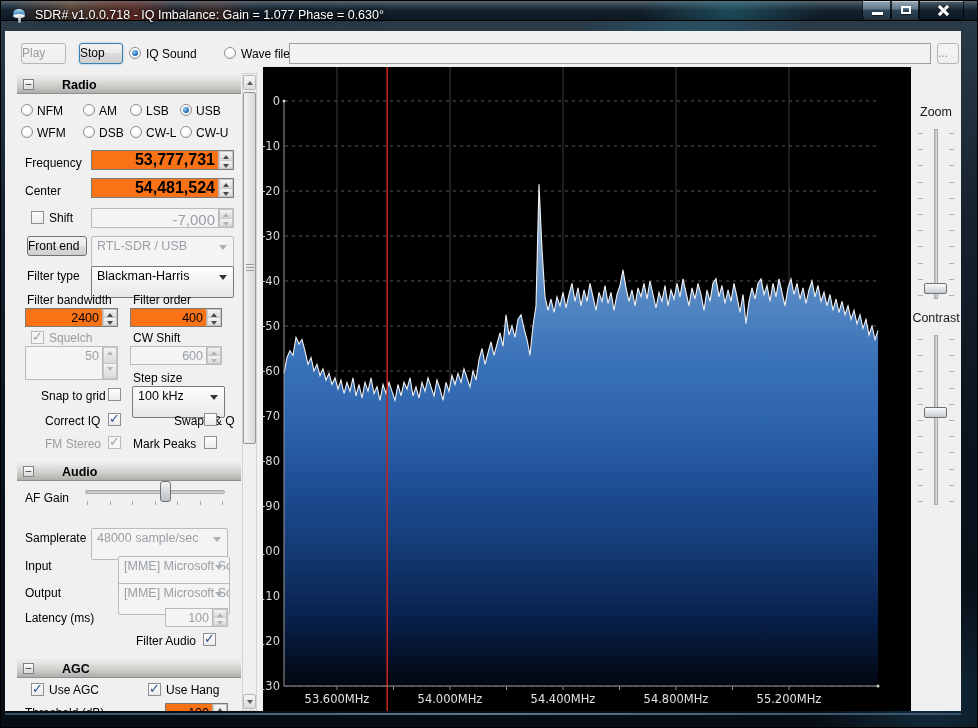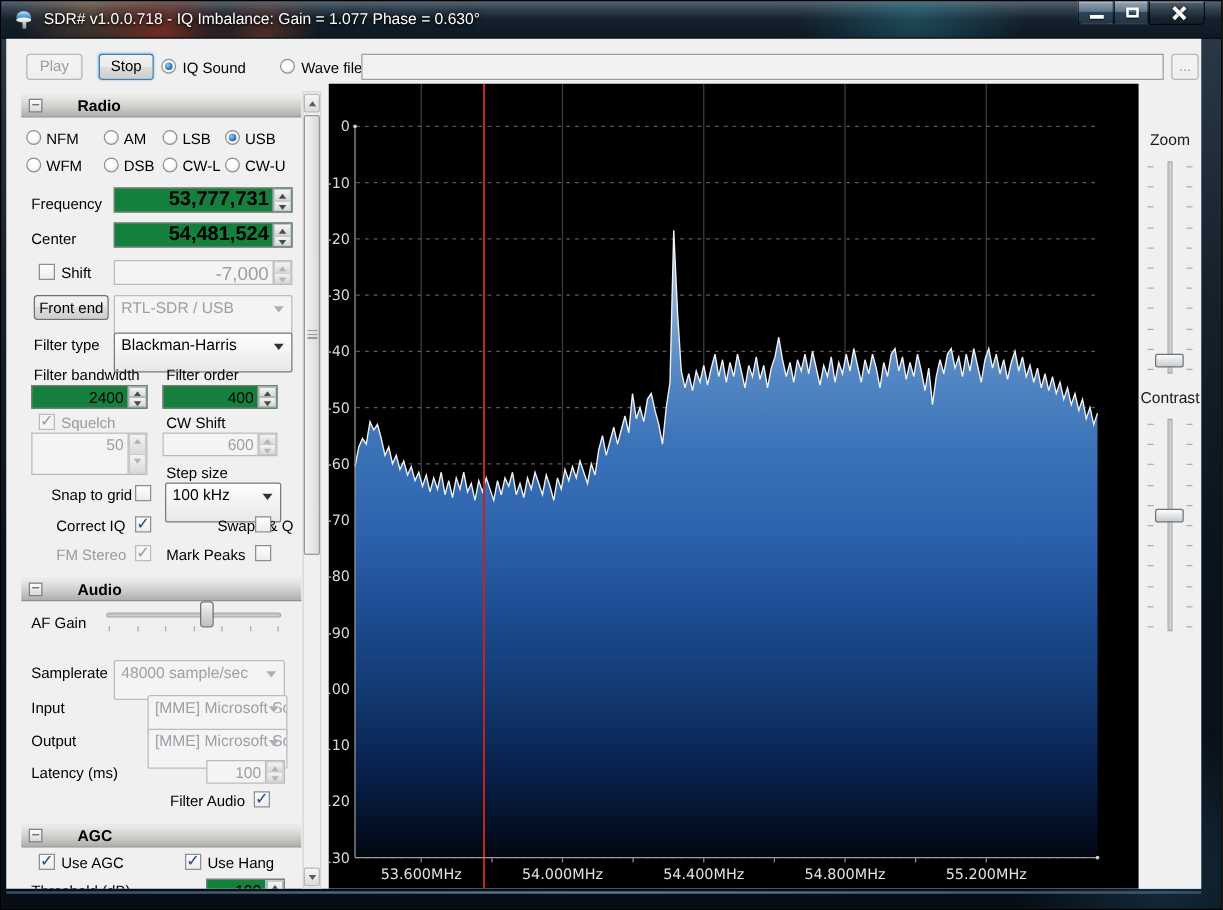--- a/index.html
+++ b/index.html
@@ -6,21 +6,21 @@
   html,body { background:#333; }
   body { font-family:"Liberation Sans","DejaVu Sans",sans-serif; font-size:12px; color:#000; }
 
   .window { position:relative; width:978px; height:728px; overflow:hidden;
     background:
       radial-gradient(circle at 690px 40px, rgba(40,140,170,.30), transparent 120px),
       radial-gradient(circle at 930px 700px, rgba(60,130,170,.25), transparent 120px),
       linear-gradient(180deg,#2c3c4a 0%,#16222e 30%,#0a141e 60%,#060d15 100%);
     border:1px solid #000; }
   
-  .titlebar { position:absolute; left:0; top:0; width:100%; height:30px;
+  .titlebar { position:absolute; left:0; top:0; width:100%; height:20px;
     background:
       radial-gradient(circle at 128px 26px, rgba(195,60,30,.55), transparent 55px),
       radial-gradient(circle at 70px 6px, rgba(225,130,60,.30), transparent 60px),
       radial-gradient(circle at 210px 28px, rgba(200,80,40,.35), transparent 45px),
       radial-gradient(circle at 730px 10px, rgba(50,150,170,.35), transparent 90px),
       linear-gradient(180deg,#55646f 0%,#32424f 22%,#15222d 50%,#0c1822 100%);
     border-bottom:1px solid #000; }
   .app-icon { position:absolute; left:10px; top:7px; width:16px; height:16px; }
   .app-icon .dome { position:absolute; left:2px; top:1px; width:12px; height:7px;
     border-radius:6px 6px 2px 2px;
@@ -44,21 +44,21 @@
   .glyph-max { position:absolute; left:9px; top:5px; width:10px; height:8px; border:2px solid #fff; box-shadow:0 1px 1px rgba(0,0,0,.6); }
   .glyph-x { position:absolute; left:17px; top:4px; width:11px; height:11px; }
   .glyph-x:before,.glyph-x:after { content:""; position:absolute; left:5px; top:-1px; width:3px; height:13px; background:#fff; box-shadow:0 0 2px rgba(0,0,0,.7); }
   .glyph-x:before { transform:rotate(45deg); } .glyph-x:after { transform:rotate(-45deg); }
 
   
   .client { position:absolute; left:4px; top:30px; width:956px; height:680px; background:#f0f0f0; overflow:hidden; }
   .bottom-frame-line { position:absolute; left:4px; top:712px; width:956px; height:2px; background:linear-gradient(90deg,#3f5d75,#6f93ad,#3f5d75); opacity:.8; }
 
   
-  .btn { position:absolute; height:21px; border:1px solid #707070; border-radius:3px; text-align:center;
+  .btn { position:absolute; height:21px; border:1px solid #707070; border-radius:3px; 
     background:linear-gradient(180deg,#f2f2f2 0%,#ebebeb 49%,#dddddd 50%,#cfcfcf 100%);
     font-size:12px; line-height:19px; color:#000; }
   .btn.default { border-color:#3c7fb1; box-shadow:0 0 2px #7db8e0; }
   .btn.disabled { border-color:#b5b5b5; color:#9b9b9b; background:linear-gradient(180deg,#f4f4f4,#efefef); }
   .rb { position:absolute; width:12px; height:12px; border-radius:50%; border:1px solid #8e8f8f;
     background:radial-gradient(circle at 40% 35%, #fff 40%, #dcdcdc); }
   .rb.selected:after { content:""; position:absolute; left:2px; top:2px; width:6px; height:6px; border-radius:50%;
     background:radial-gradient(circle at 35% 35%, #7ec0ef 10%, #1e62b5 70%, #123f7a); }
   .lbl { position:absolute; white-space:nowrap; }
   .lbl.dim { color:#9b9b9b; }
@@ -73,21 +73,21 @@
     font-size:10px; line-height:8px; text-align:center; color:#222; }
   .phdr .collapse:before { content:"–"; }
   .phdr .ptitle { position:absolute; left:28px; top:2px; font-weight:bold; font-size:12.5px;padding-left:17px; }
 
   .cb { position:absolute; width:13px; height:13px; border:1px solid #8e8f8f;
     background:linear-gradient(180deg,#fefefe,#ececec); }
   .cb.checked:after { content:"✓"; position:absolute; left:0px; top:-3px; font-size:13px; font-weight:bold; color:#2d4f8e; }
   .cb.disabled { border-color:#b8bcbf; background:#f5f5f5; }
   .cb.disabled.checked:after { color:#9aa0a6; }
 
-  .num { position:absolute; height:20px; border:1px solid #7a7a7a; background:#15803d; display:flex; }
+  .num { position:absolute; height:20px; border:1px solid #7a7a7a; background:#f97316; display:flex; }
   .num .val { flex:1; text-align:right; padding:2px 3px 0 0; font-size:12.5px; }
   .num.big .val { font-size:16px; font-weight:bold; padding-top:0px; }
   .num .spin { width:15px; display:flex; flex-direction:column; border-left:1px solid #b8b8b8; }
   .num .spin span { flex:1; position:relative; background:linear-gradient(180deg,#f4f4f4,#d9d9d9); border:1px solid #c8c8c8; }
   .num .spin span:first-child { border-bottom:none; }
   .num .spin span:after { content:""; position:absolute; left:3px; }
   .num .spin .up:after { top:3px; border-left:3px solid transparent; border-right:3px solid transparent; border-bottom:4px solid #4a4a4a; }
   .num .spin .dn:after { top:3px; border-left:3px solid transparent; border-right:3px solid transparent; border-top:4px solid #4a4a4a; }
   .num.disabled { border-color:#b8bcbf; background:#f4f4f4; }
   .num.disabled .val { color:#9aa0a6; }

